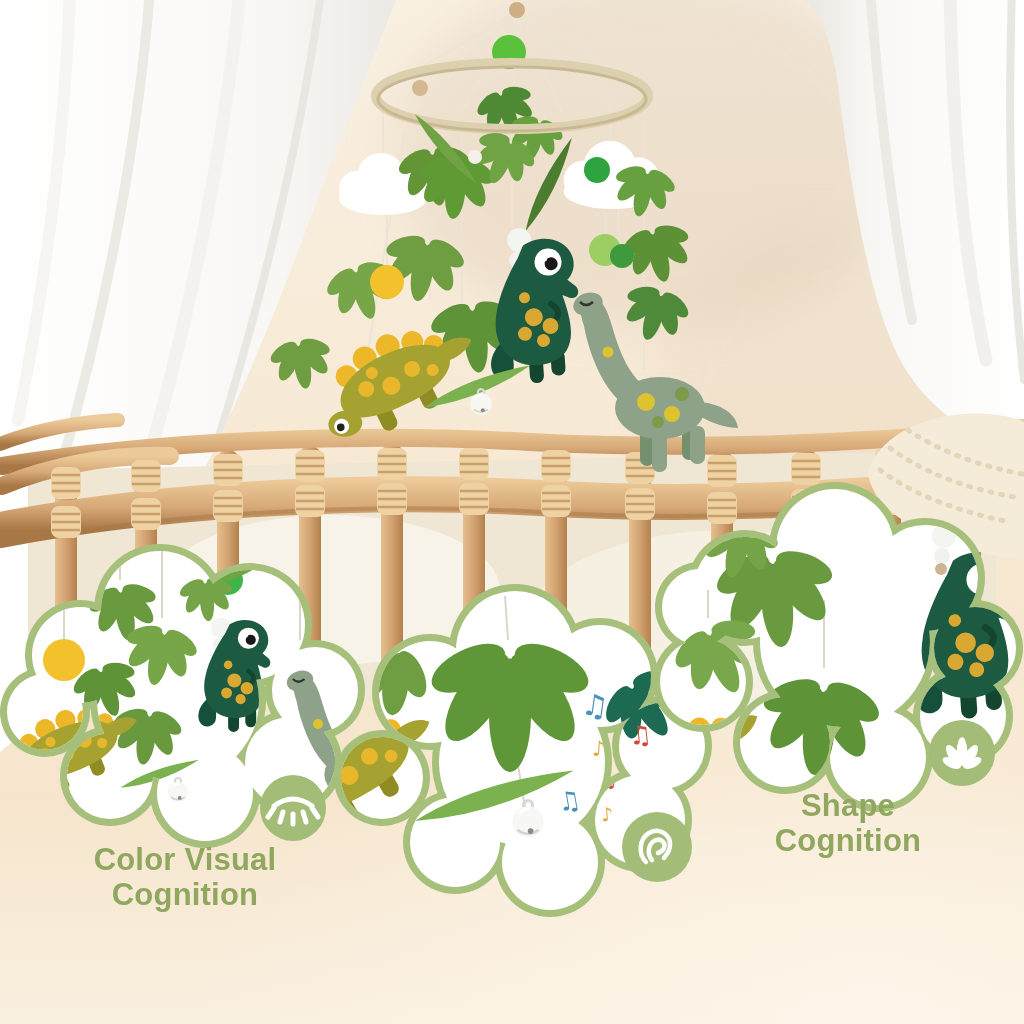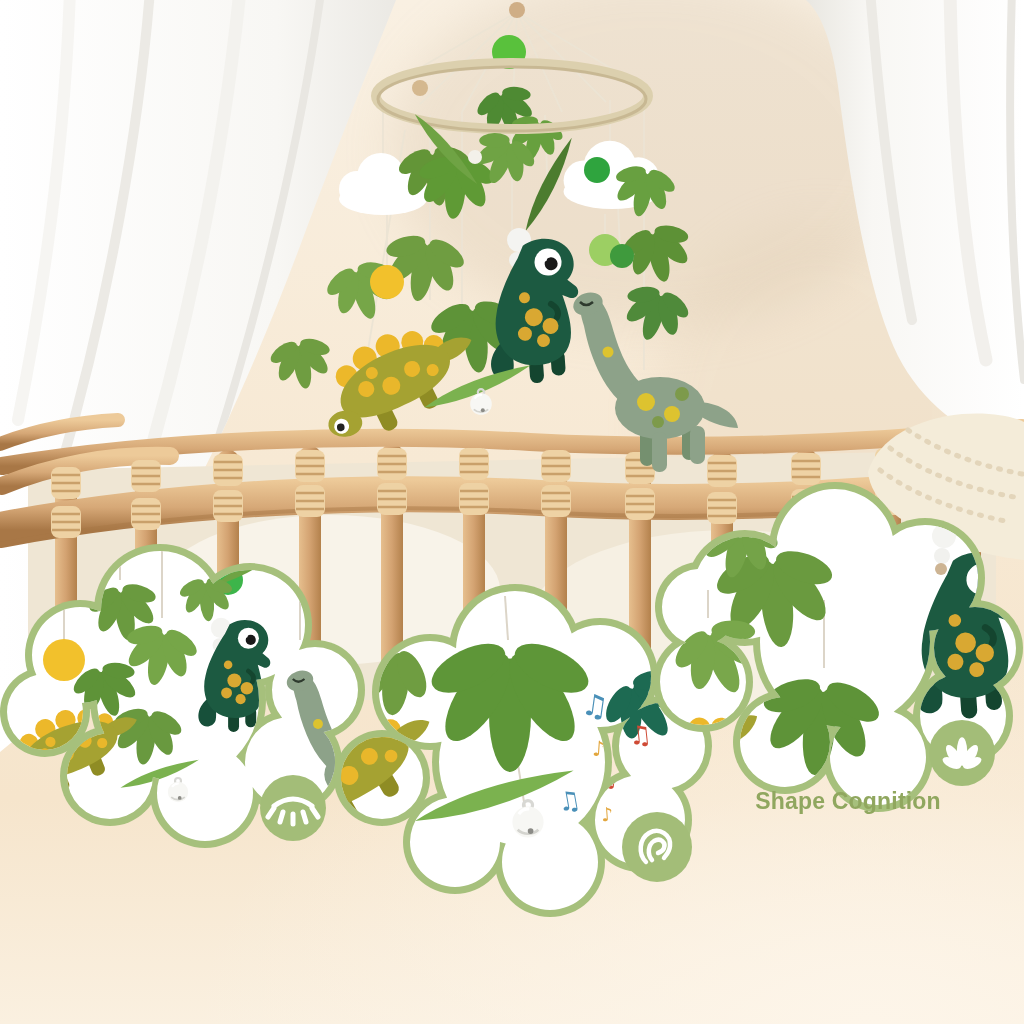--- a/index.html
+++ b/index.html
@@ -4,21 +4,21 @@
 <style>
   html,body{margin:0;padding:0;}
   body{width:1024px;height:1024px;overflow:hidden;
        font-family:"Liberation Sans",sans-serif;}
   .stage{position:relative;width:1024px;height:1024px;
     background:
       radial-gradient(120% 70% at 85% 100%, #fdf5e9 0%, rgba(253,245,233,0) 55%),
       linear-gradient(180deg,#f9f0e2 0%,#f7e9d4 45%,#f6e5cc 78%,#faf0e0 100%);}
   .stage svg{position:absolute;left:0;top:0;}
   .caption{position:absolute;text-align:center;color:#90a75f;
-    font-weight:bold;font-size:23px;line-height:1.12;letter-spacing:.2px;}
+    font-weight:bold;font-size:31px;line-height:1.12;letter-spacing:.2px;}
 </style>
 </head>
 <body>
 
 <div class="stage">
 <svg width="1024" height="1024" viewBox="0 0 1024 1024">
   <defs>
     <filter id="blur1" x="-50%" y="-50%" width="200%" height="200%">
       <feGaussianBlur stdDeviation="24"></feGaussianBlur>
     </filter>
@@ -461,14 +461,15 @@
       <use href="#beads" transform="translate(944,536)"></use>
       <use href="#stego" transform="translate(688,764) rotate(-36)"></use>
     </g>
     <g>
       <circle cx="962" cy="753" r="33" fill="#a3bd78"></circle>
       <use href="#leaf" transform="translate(962,768) rotate(180) scale(0.52)" fill="#ffffff"></use>
     </g>
   </g>
 </svg>
 
+<div class="caption" style="left:60px;top:843px;width:250px">Color Visual Cognition</div>
 <div class="caption" style="left:738px;top:789px;width:220px">Shape Cognition</div>
 </div>
 
 </body></html>

